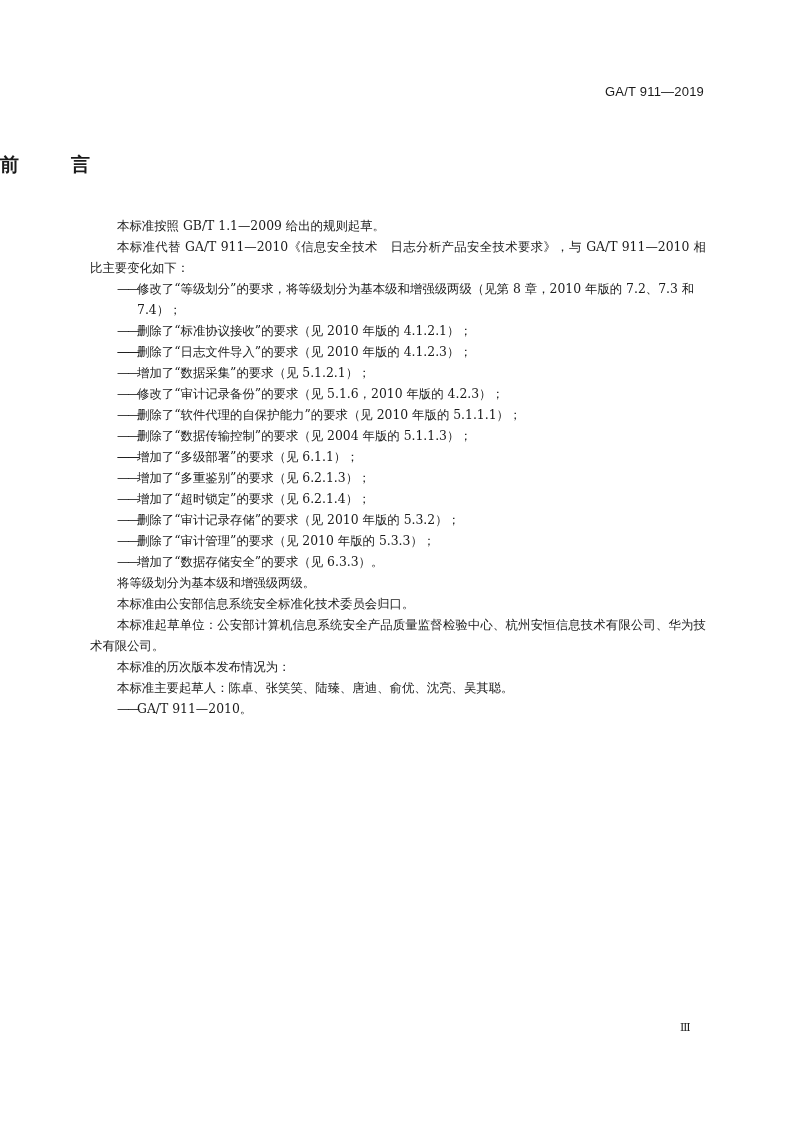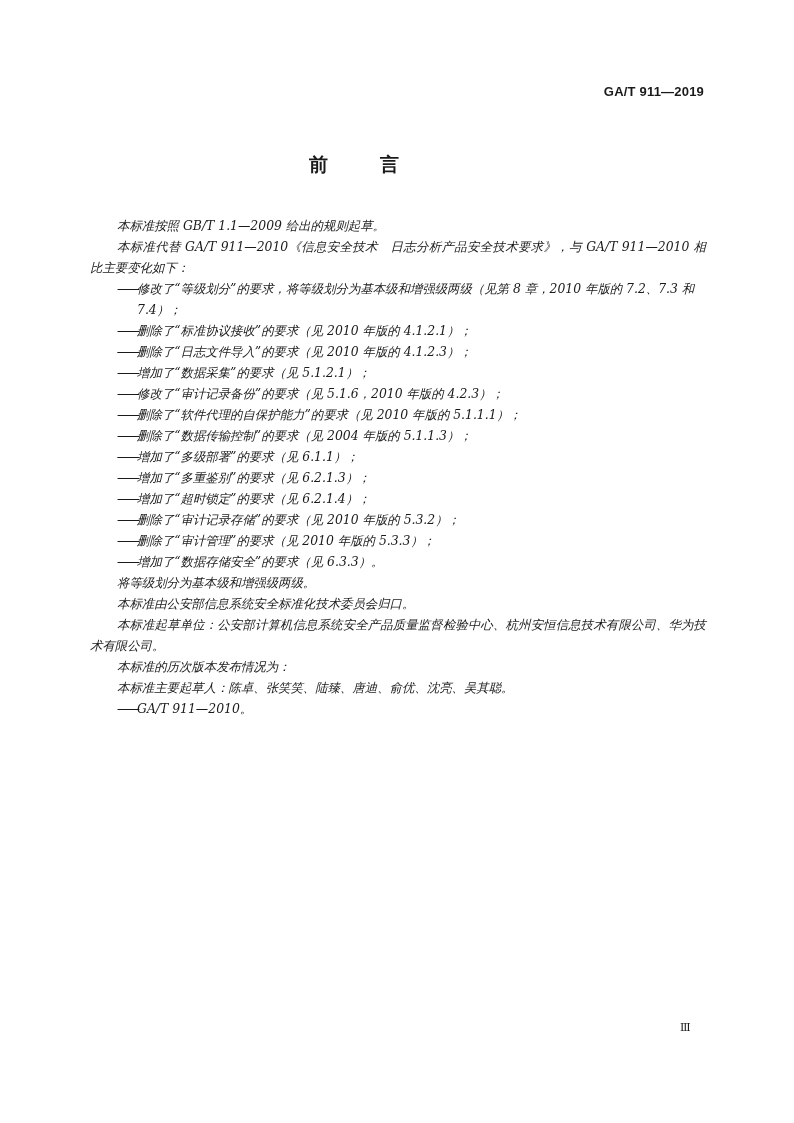--- a/index.html
+++ b/index.html
@@ -4,32 +4,32 @@
 <style>
   html, body { margin: 0; padding: 0; background: #ffffff; }
   body {
     width: 794px; height: 1123px; position: relative; overflow: hidden;
     font-family: "DejaVu Serif", "Liberation Serif", serif;
     color: #1a1a1a;
   }
   .std-code {
     position: absolute; top: 84px; right: 90px;
     font-family: "Liberation Sans", "DejaVu Sans", sans-serif;
-    font-size: 13px; font-weight: bold; letter-spacing: 0.2px;
+    font-size: 13px; font-weight: normal; letter-spacing: 0.2px;
   }
   .title {
     position: absolute; top: 152px; left: 0; width: 708px;
-    text-align: center; font-family: "DejaVu Sans", sans-serif;
+    font-family: "DejaVu Sans", sans-serif;
     font-size: 19px; font-weight: bold;
   }
   .title span { display: inline-block; }
   .title .gap { width: 52px; }
   .content {
     position: absolute; top: 215px; left: 90px; width: 616px;
-    font-size: 12.4px; line-height: 21px; font-style: italic;
+    font-size: 12.4px; line-height: 21px;
   }
   .para { text-indent: 27px; margin: 0; text-align: justify; }
   .item { position: relative; padding-left: 47px; margin: 0; }
   .item .dash {
     position: absolute; left: 27px; top: 0; width: 20px;
     letter-spacing: -2px;
   }
   .folio {
     position: absolute; top: 1021px; left: 680px;
     font-size: 11px; font-family: "DejaVu Serif", serif;

